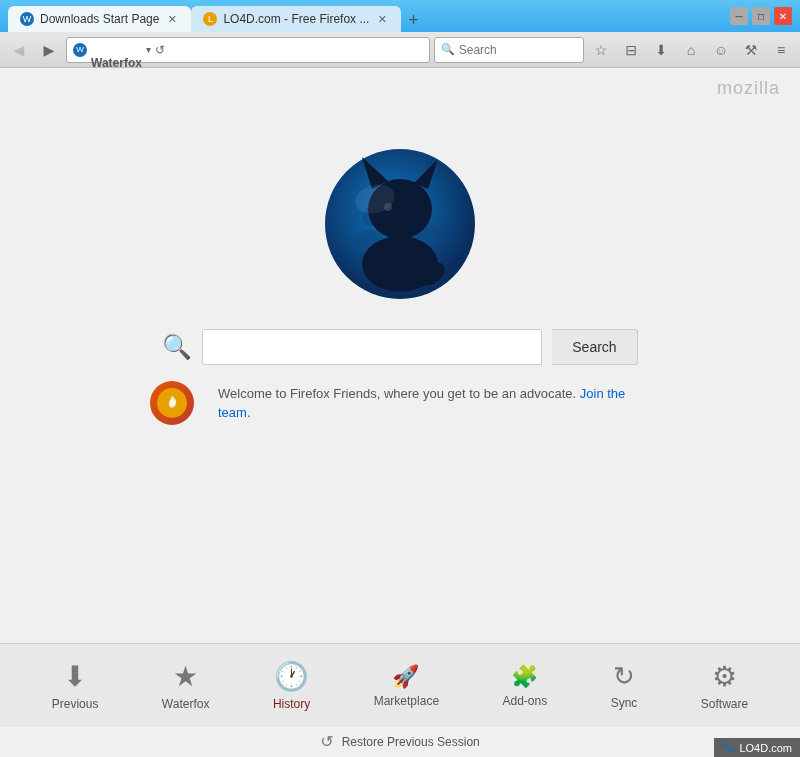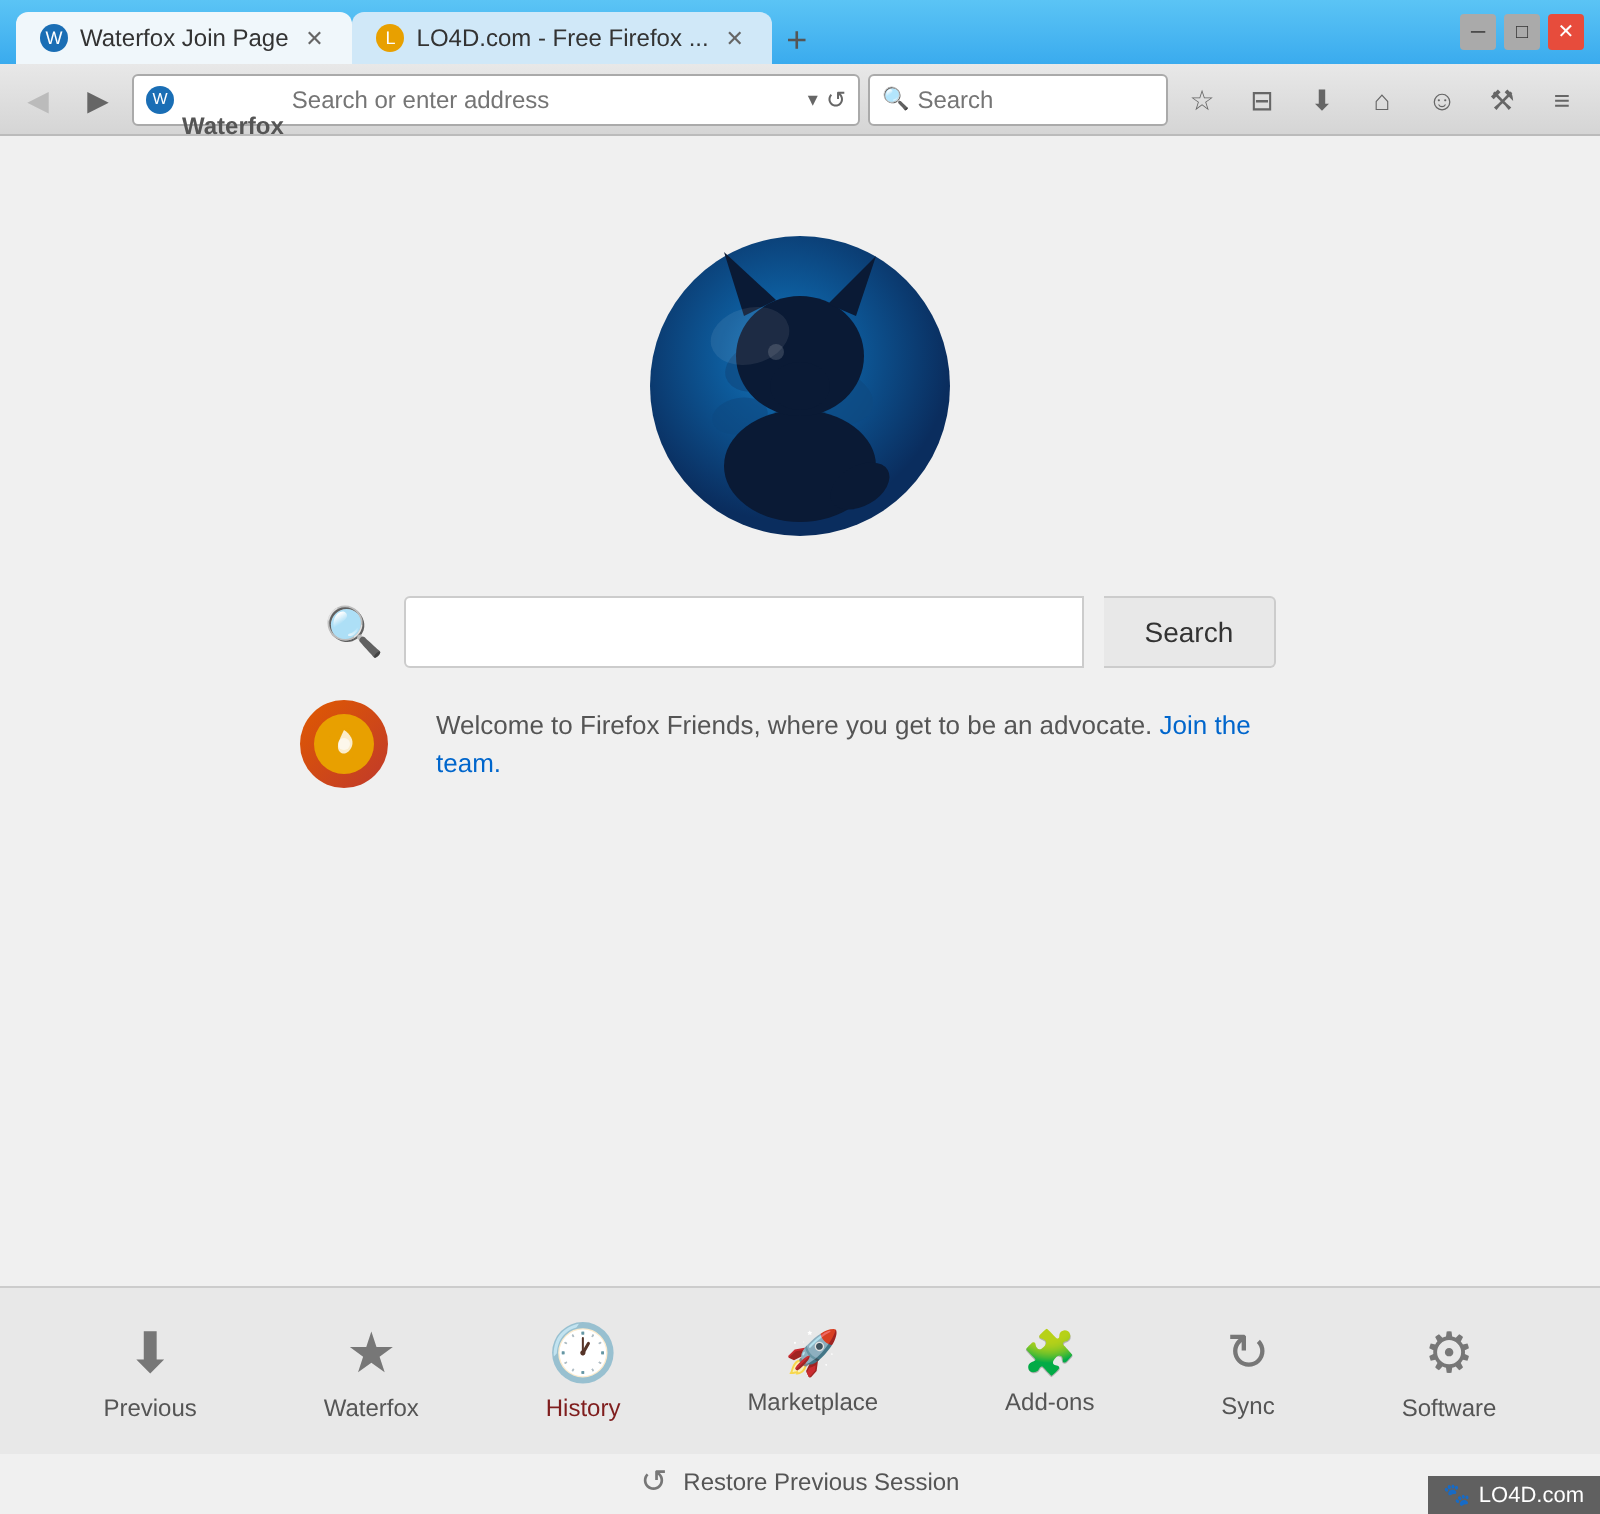--- a/index.html
+++ b/index.html
@@ -326,21 +326,21 @@
   </style>
 </head>
 <body>
 
 <div class="browser-window">
 
   <div class="title-bar">
     <div class="title-bar-tabs">
       <div class="tab active">
         <div class="tab-favicon">W</div>
-        <span>Waterfox Join Page</span>
+        <span>Downloads Start Page</span>
         <span class="tab-close">✕</span>
       </div>
       <div class="tab" style="background:#d0e8f8;">
         <div class="tab-favicon orange">L</div>
         <span>LO4D.com - Free Firefox ...</span>
         <span class="tab-close">✕</span>
       </div>
       <div class="tab-new">+</div>
     </div>
     <div class="title-bar-controls">
@@ -350,41 +350,41 @@
     </div>
   </div>
 
   <div class="nav-bar">
     <button class="nav-btn disabled">◀</button>
     <button class="nav-btn">▶</button>
 
     <div class="address-bar-container">
       <div class="address-favicon">W</div>
       <span style="font-size:12px;color:#555;font-weight:bold;margin-top:26px;">Waterfox</span>
-      <input class="address-input" type="text" placeholder="Search or enter address" style="">
       <span class="address-dropdown">▾</span>
       <span class="refresh-btn">↺</span>
     </div>
 
     <div class="search-bar-container">
       <span class="search-icon-nav">🔍</span>
       <input class="search-input-nav" type="text" placeholder="Search" style="">
     </div>
 
     <div class="nav-icon-btn">☆</div>
     <div class="nav-icon-btn">⊟</div>
     <div class="nav-icon-btn">⬇</div>
     <div class="nav-icon-btn">⌂</div>
     <div class="nav-icon-btn">☺</div>
     <div class="nav-icon-btn">⚒</div>
     <div class="nav-icon-btn">≡</div>
   </div>
 
   <div class="browser-content">
 
+    <div class="mozilla-label">mozilla</div>
 
     <div class="logo-area">
       <svg class="fox-logo" viewBox="0 0 200 200" xmlns="http://www.w3.org/2000/svg">
         <defs>
           <radialGradient id="sphereGrad" cx="45%" cy="40%" r="55%">
             <stop offset="0%" stop-color="#1a7abf"></stop>
             <stop offset="40%" stop-color="#0d5a9a"></stop>
             <stop offset="100%" stop-color="#0a2d5e"></stop>
           </radialGradient>
           <radialGradient id="glowGrad" cx="50%" cy="50%" r="50%">

